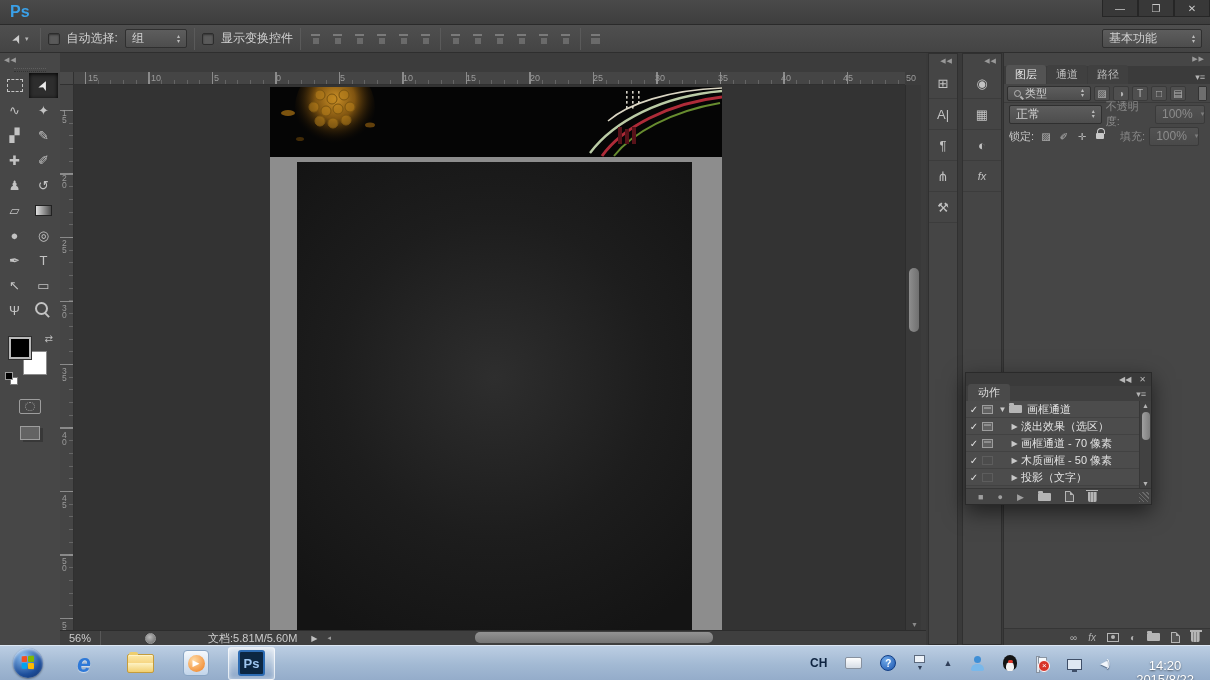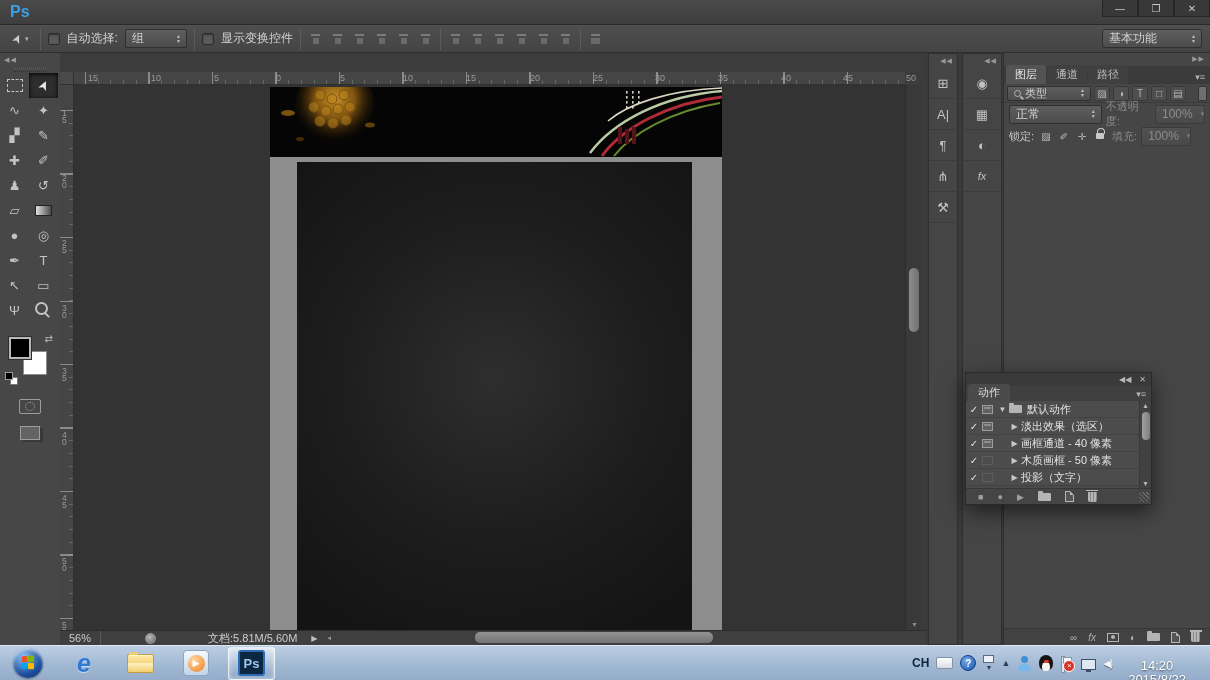--- a/index.html
+++ b/index.html
@@ -160,21 +160,21 @@
   .winflag{width:15px;height:14px;display:grid;grid-template-columns:6px 6px;grid-template-rows:6px 6px;gap:1px;transform:perspective(40px) rotateY(-16deg);}
   .winflag i{border-radius:1px;display:block;}
   .ie-e{font-size:25px;font-weight:bold;font-style:italic;color:#2e79d8;text-shadow:0 1px 1px rgba(255,255,255,.55);}
   .folder-big{width:27px;height:19px;background:linear-gradient(#fde9a8,#edbf58);border:1px solid #c49c3c;border-radius:2px;position:relative;box-shadow:inset 0 1px 0 #fff4cb;}
   .folder-big::before{content:"";position:absolute;left:1px;top:-3px;width:9px;height:3px;background:#eece6e;border-radius:2px 2px 0 0;}
   .folder-big::after{content:"";position:absolute;left:0;bottom:0;width:100%;height:9px;background:linear-gradient(#fdf2c4,#f2cf6f);border-radius:0 0 2px 2px;}
   .wmp{width:26px;height:26px;border-radius:4px;background:linear-gradient(#f5f9fd,#c2d5ea);border:1px solid #89a5c4;display:grid;place-items:center;}
   .wmp i{width:17px;height:17px;border-radius:50%;background:radial-gradient(circle at 35% 30%,#ffd9a2,#ee7d1e);display:grid;place-items:center;color:#fff;font-size:9px;font-style:normal;}
   .ps-btn{width:47px;height:33px;border:1px solid rgba(255,255,255,.75);border-radius:3px;background:linear-gradient(rgba(255,255,255,.5),rgba(255,255,255,.18) 45%,rgba(110,145,190,.3));box-shadow:inset 0 0 5px rgba(255,255,255,.6);display:grid;place-items:center;margin-left:4px;}
   .ps-ico{width:27px;height:26px;background:#0c2742;border:2px solid #2d6cb3;border-radius:3px;color:#9ec6ef;font-weight:bold;font-size:13px;display:grid;place-items:center;}
-  #tray{margin-left:auto;display:flex;align-items:center;gap:7px;padding-right:16px;height:100%;}
+  #tray{margin-left:auto;display:flex;align-items:center;gap:18px;padding-right:8px;height:100%;}
   .tray-lang{color:#0f2440;font-size:12px;font-weight:bold;}
   .kb-ico{width:17px;height:12px;background:linear-gradient(#fefefe,#d6dde6);border:1px solid #87919f;border-radius:2px;}
   .help-ico{width:16px;height:16px;border-radius:50%;background:radial-gradient(circle at 35% 30%,#6fa9e8,#1b54ae);color:#fff;font-size:10px;font-weight:bold;display:grid;place-items:center;border:1px solid #103d85;}
   .stack-ico{display:flex;flex-direction:column;align-items:center;gap:1px;}
   .mini-win{width:11px;height:8px;border:1px solid #5c6a7e;background:#edf2f8;}
   .tri{color:#2f3e58;font-size:7px;line-height:7px;}
   .person-ico{width:15px;height:15px;position:relative;}
   .person-ico::before{content:"";position:absolute;left:4px;top:0;width:7px;height:7px;border-radius:50%;background:#3f8fd6;}
   .person-ico::after{content:"";position:absolute;left:1px;bottom:0;width:13px;height:7px;border-radius:6px 6px 2px 2px;background:#79b8ea;}
   .penguin-ico{width:14px;height:16px;background:#141414;border-radius:50% 50% 46% 46%;position:relative;}
@@ -555,21 +555,21 @@
               <span>✐</span>
             </span>
             <span class="lk">
               <span>✛</span>
             </span>
             <span class="lk">
               <span></span>
               <span class="ico-lock show" style="display: inline-block;"></span>
             </span>
           </span>
-        <span class="dim" style="">填充:</span>
+        <span class="dim" style="margin-left:8px">填充:</span>
         <span class="combo dim" style="width:50px;justify-content:space-between">
             <span>100%</span>
             <span class="dd">▾</span>
           </span>
       </div>
       <div class="lp-bottom">
         <span>∞</span>
         <span class="fxt">fx</span>
         <span class="ico-mask"></span>
         <span>◐</span>
@@ -589,37 +589,37 @@
       <span class="ap-tab">动作</span>
       <span class="ap-menu">▾≡</span>
     </div>
     <div class="ap-list">
 
         <div class="ap-row">
           <span class="ap-check">✓</span>
           <span class="dlg"></span>
           <span class="ap-arrow">▼</span>
           <span class="ico-folder show" style="display: inline-block;"></span>
-          <span class="ap-label">默认动作</span>
+          <span class="ap-label">画框通道</span>
         </div>
 
         <div class="ap-row">
           <span class="ap-check">✓</span>
           <span class="dlg"></span>
           <span class="ap-arrow childind">▶</span>
 
           <span class="ap-label">淡出效果（选区）</span>
         </div>
 
         <div class="ap-row">
           <span class="ap-check">✓</span>
           <span class="dlg"></span>
           <span class="ap-arrow childind">▶</span>
 
-          <span class="ap-label">画框通道 - 40 像素</span>
+          <span class="ap-label">画框通道 - 70 像素</span>
         </div>
 
         <div class="ap-row">
           <span class="ap-check">✓</span>
           <span class="dlg off"></span>
           <span class="ap-arrow childind">▶</span>
 
           <span class="ap-label">木质画框 - 50 像素</span>
         </div>
 

